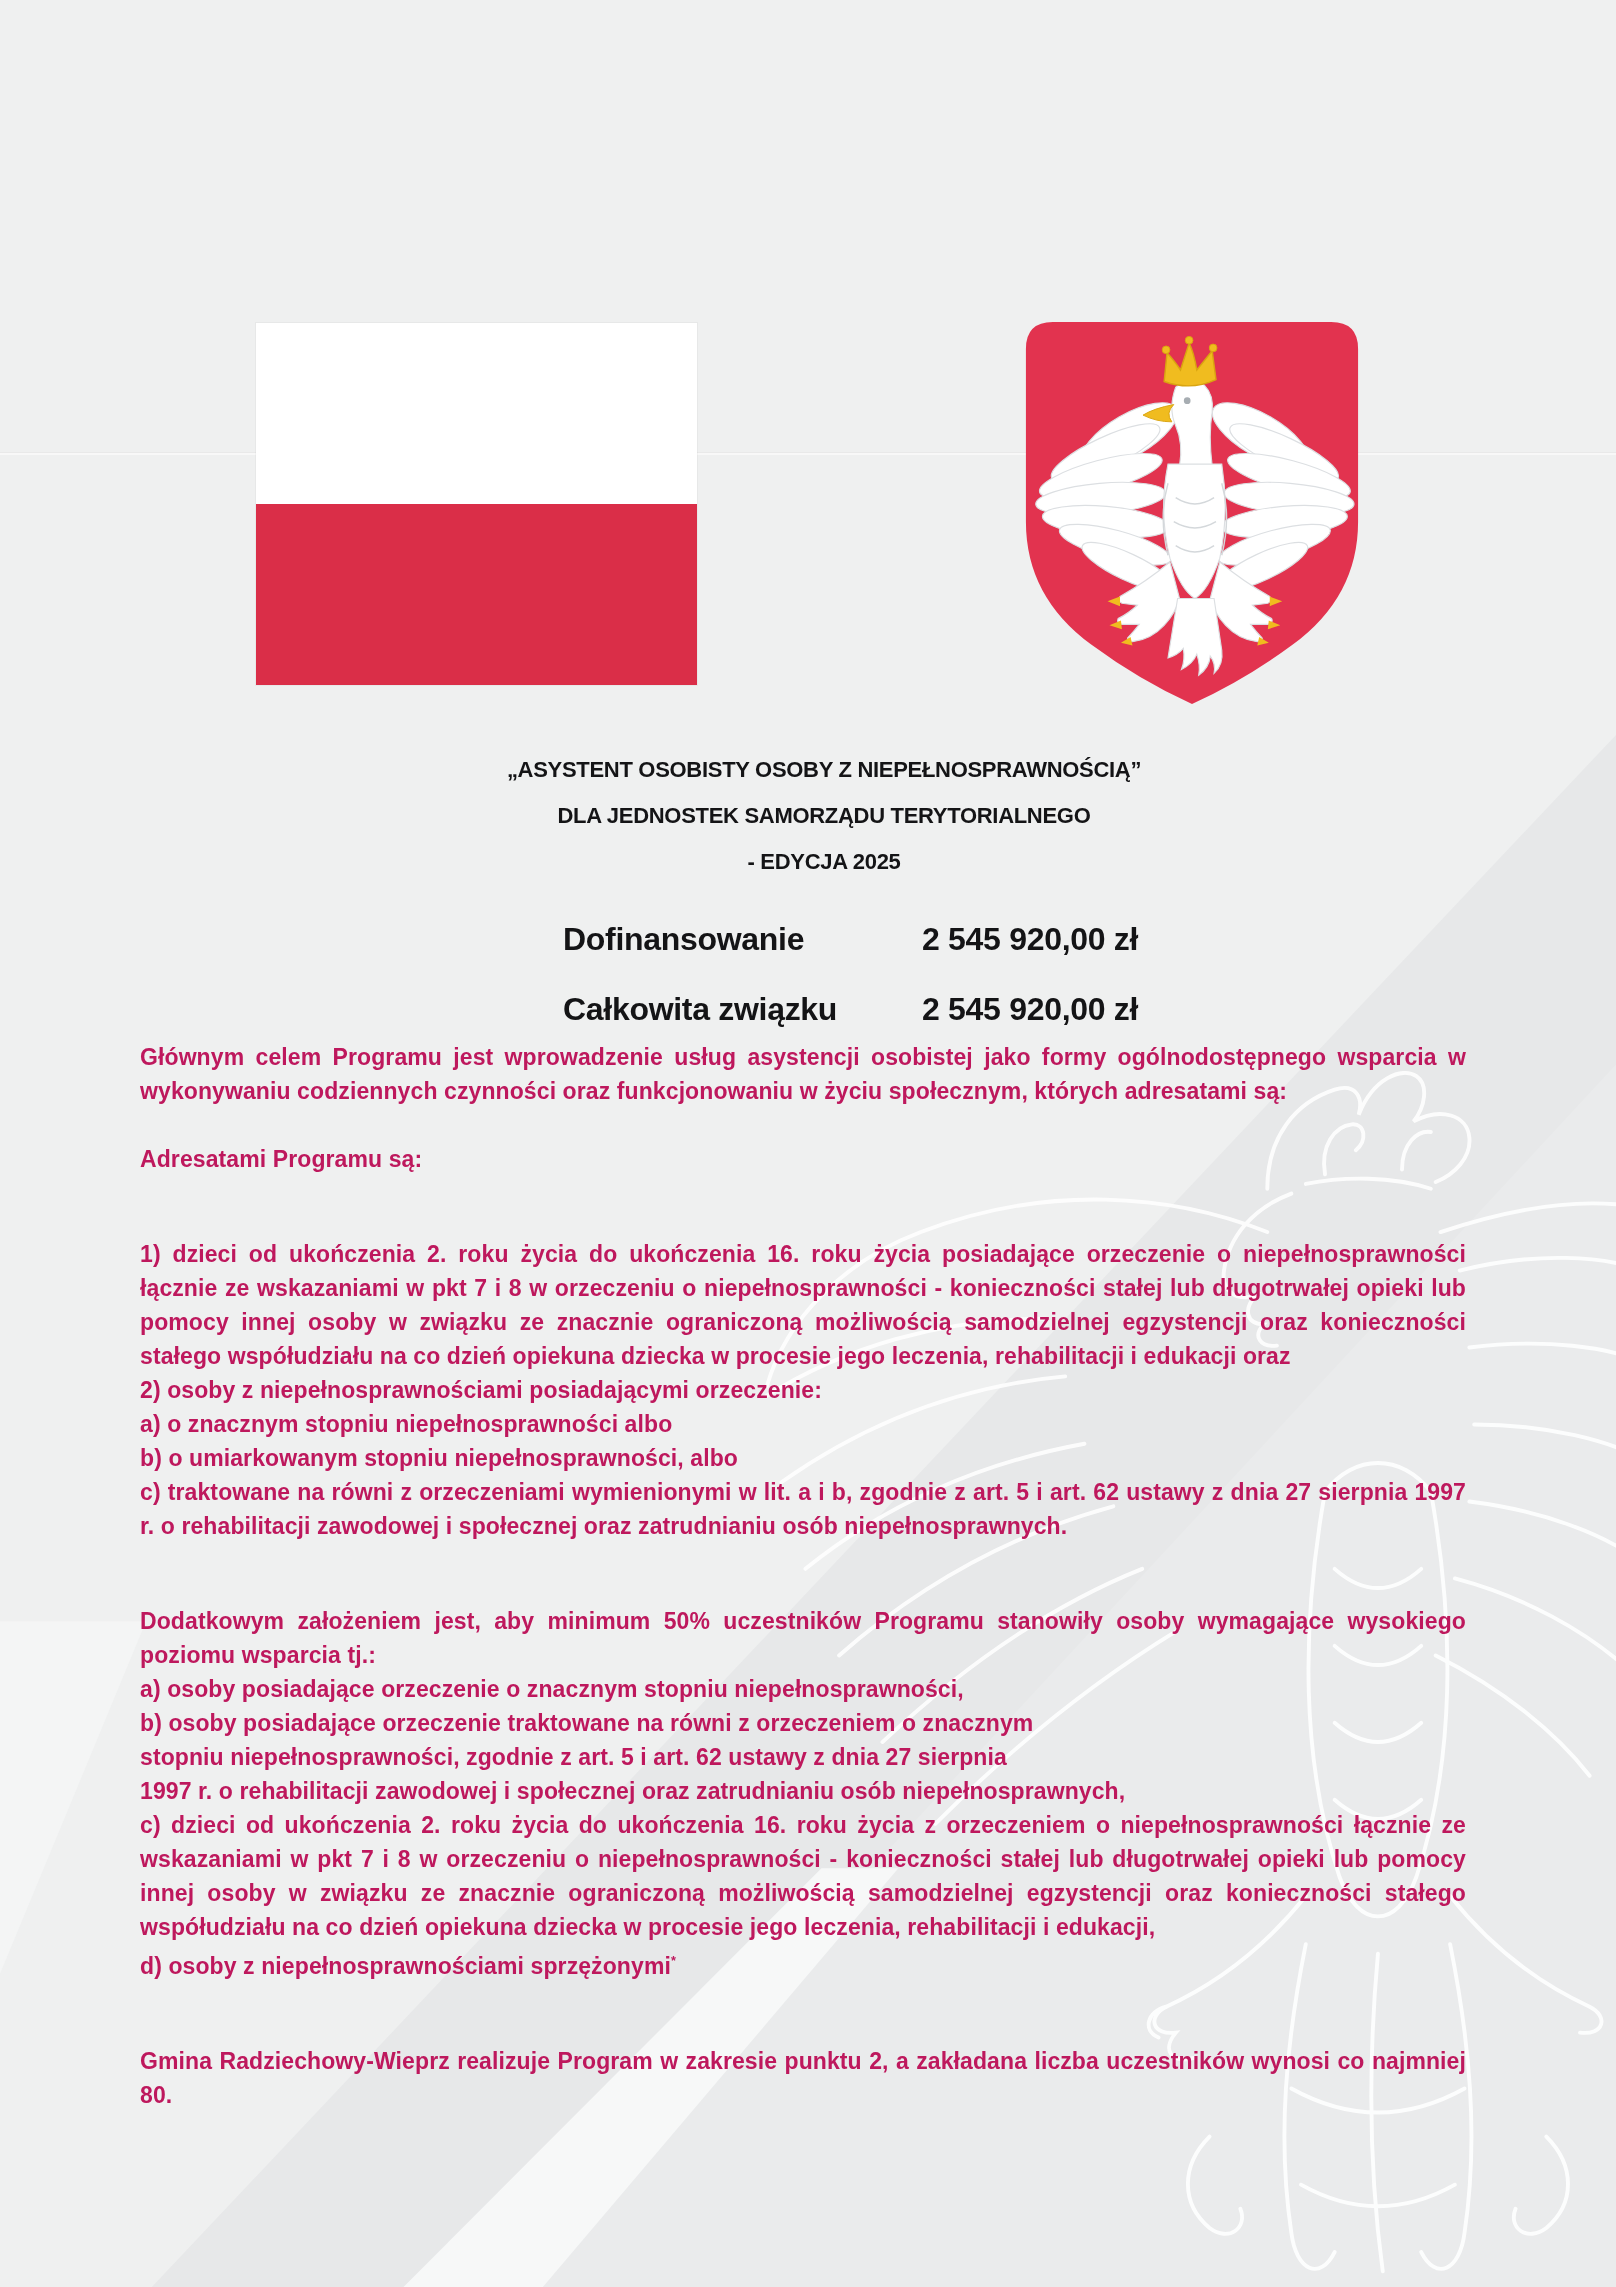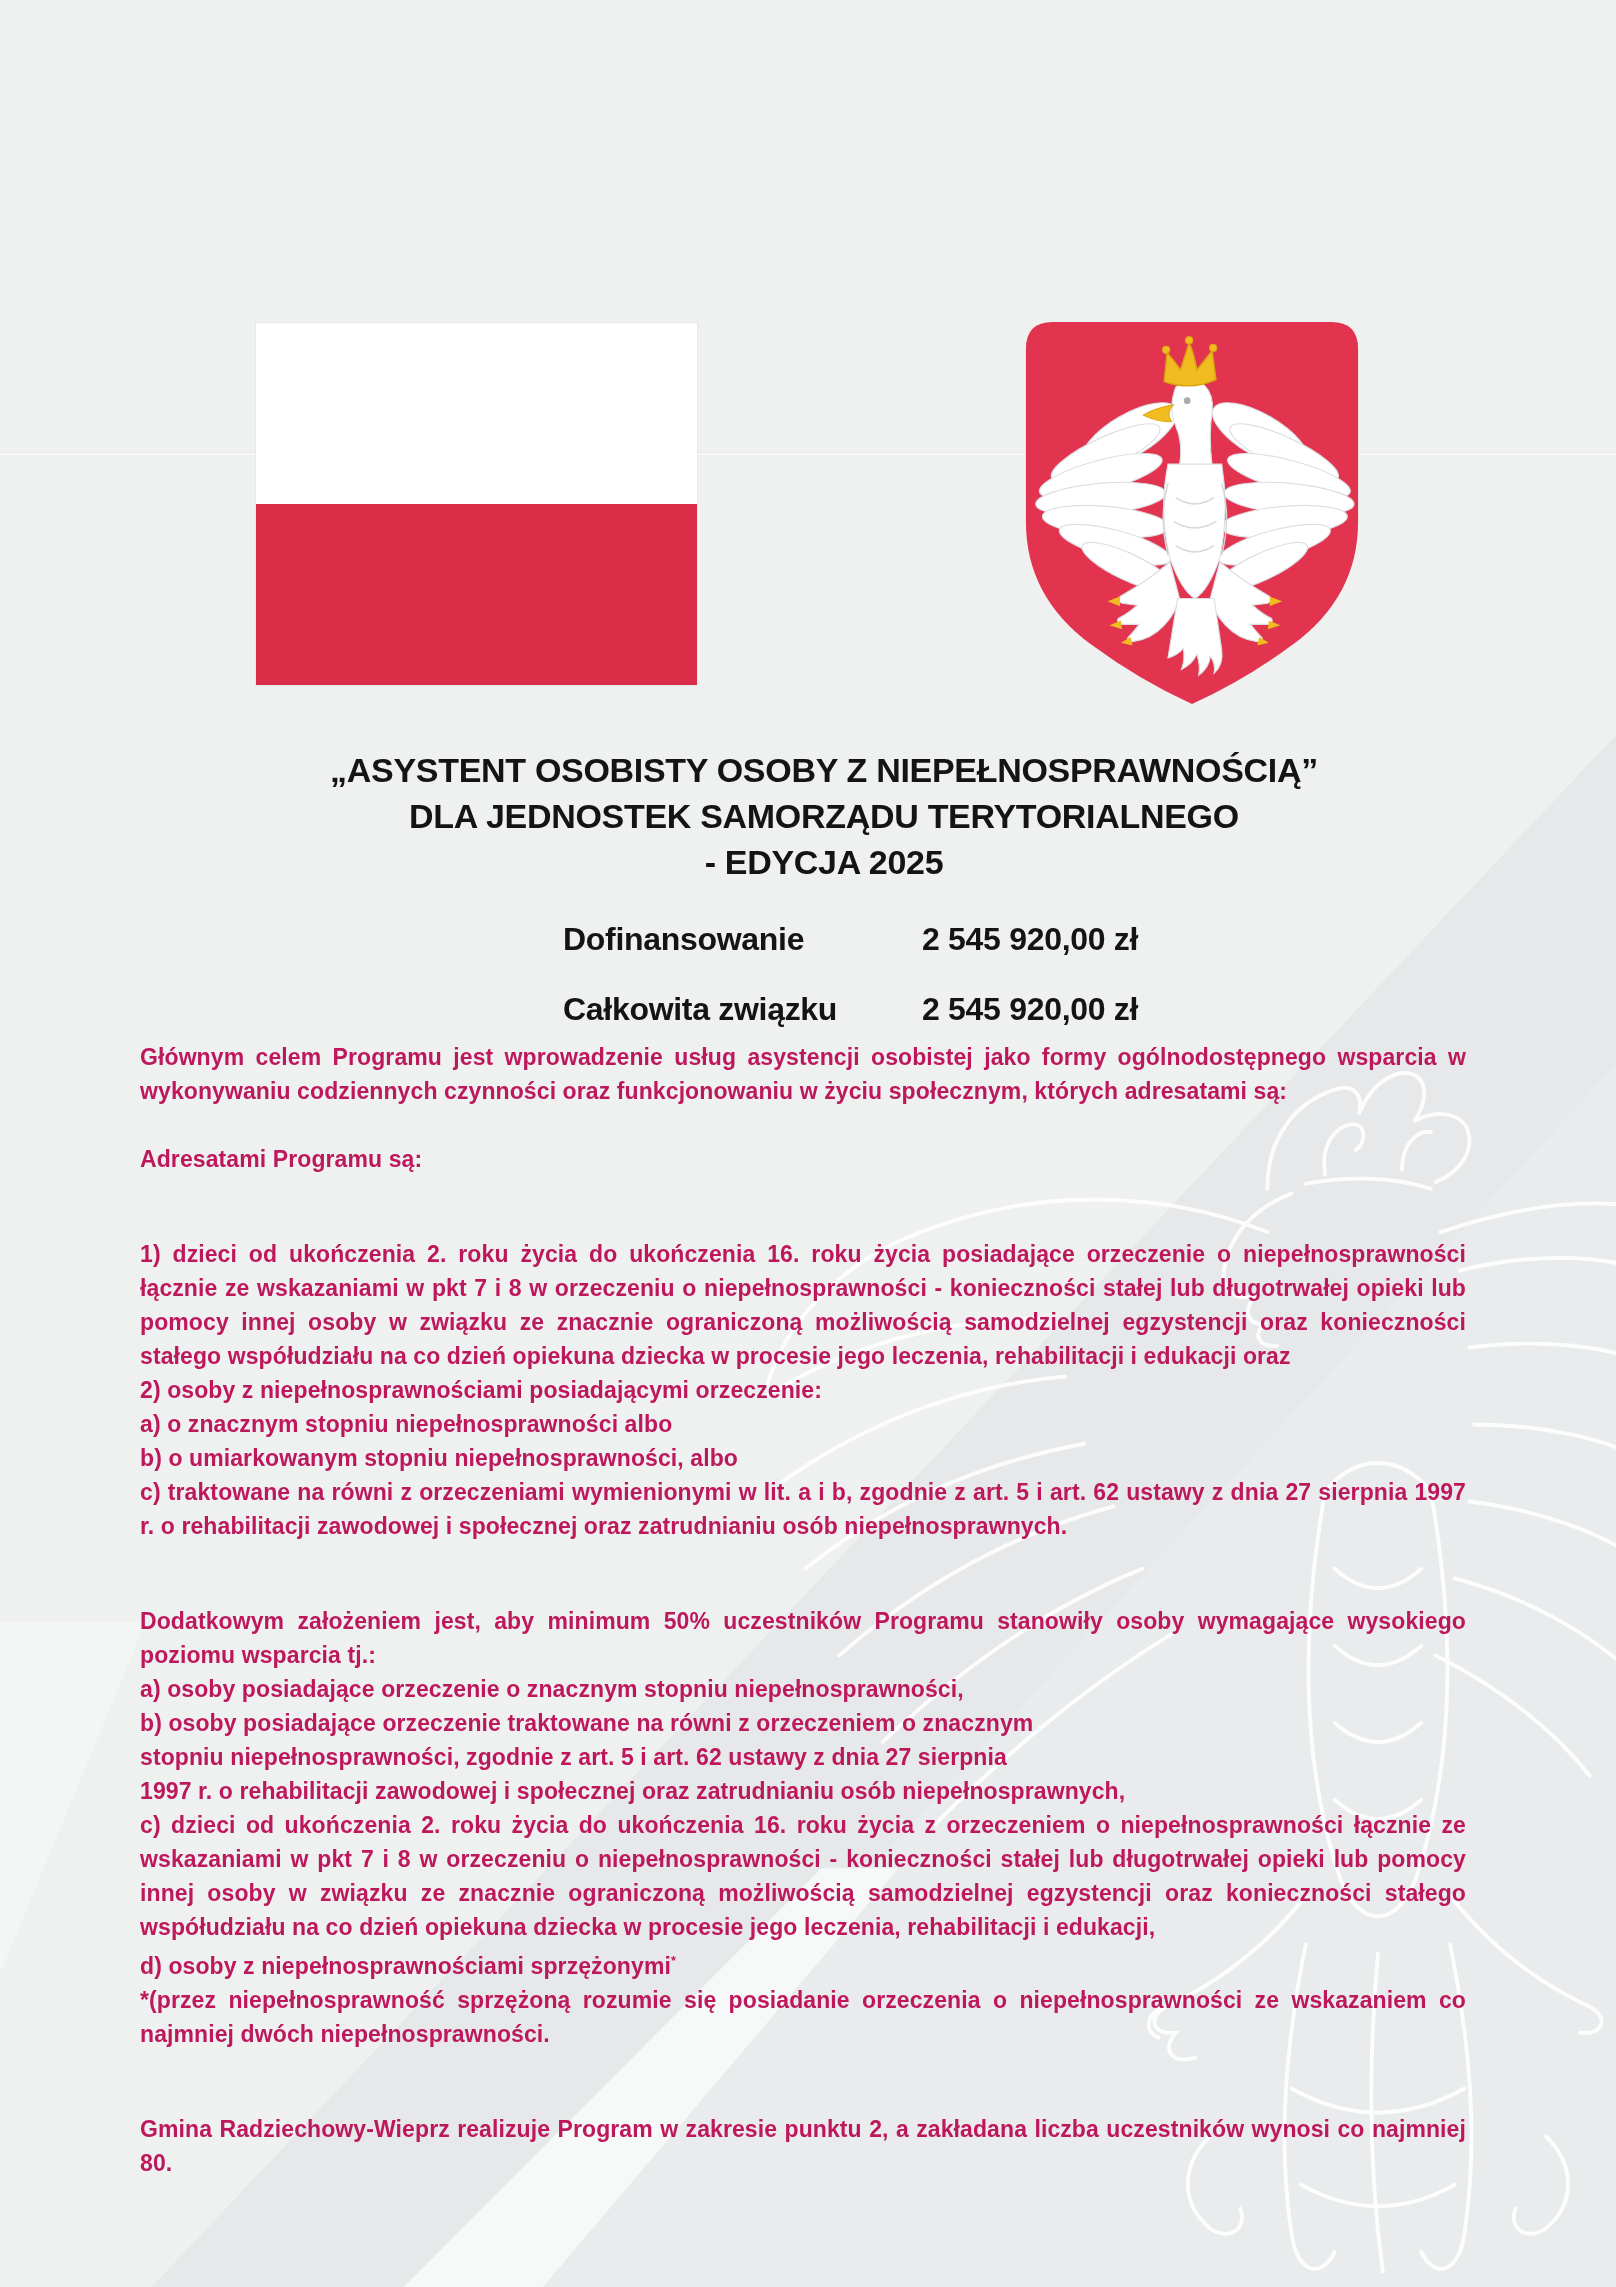--- a/index.html
+++ b/index.html
@@ -32,21 +32,21 @@
     box-shadow:0 0 0 1px rgba(0,0,0,0.03);
   }
   .flag .half{width:100%;height:50%;}
   
   .emblem{position:absolute;left:1024px;top:320px;width:336px;height:388px;}
   
   .title-block{
     position:absolute;left:0;top:747px;width:100%;
     padding-left:31px;box-sizing:border-box;
     text-align:center;
-    font-weight:700;font-size:34px;line-height:46px;
+    font-weight:700;font-size:22px;line-height:46px;
     letter-spacing:-0.3px;color:#141416;
   }
   
   .funding{
     position:absolute;left:563px;top:913px;
     display:grid;grid-template-columns:341px auto;
     column-gap:0;row-gap:0;
     font-weight:700;font-size:32px;line-height:52px;
     color:#141416;letter-spacing:-0.3px;gap:18px;
   }
@@ -200,18 +200,17 @@
     <p class="left">a) o znacznym stopniu niepełnosprawności albo</p>
     <p class="left">b) o umiarkowanym stopniu niepełnosprawności, albo</p>
     <p>c) traktowane na równi z orzeczeniami wymienionymi w lit. a i b, zgodnie z art. 5 i art. 62 ustawy z dnia 27 sierpnia 1997 r. o rehabilitacji zawodowej i społecznej oraz zatrudnianiu osób niepełnosprawnych.</p>
     <p class="mt-lg">Dodatkowym założeniem jest, aby minimum 50% uczestników Programu stanowiły osoby wymagające wysokiego poziomu wsparcia tj.:</p>
     <p class="left">a) osoby posiadające orzeczenie o znacznym stopniu niepełnosprawności,</p>
     <p class="prelines">b) osoby posiadające orzeczenie traktowane na równi z orzeczeniem o znacznym
 stopniu niepełnosprawności, zgodnie z art. 5 i art. 62 ustawy z dnia 27 sierpnia
 1997 r. o rehabilitacji zawodowej i społecznej oraz zatrudnianiu osób niepełnosprawnych,</p>
     <p>c) dzieci od ukończenia 2. roku życia do ukończenia 16. roku życia z orzeczeniem o niepełnosprawności łącznie ze wskazaniami w pkt 7 i 8 w orzeczeniu o niepełnosprawności - konieczności stałej lub długotrwałej opieki lub pomocy innej osoby w związku ze znacznie ograniczoną możliwością samodzielnej egzystencji oraz konieczności stałego współudziału na co dzień opiekuna dziecka w procesie jego leczenia, rehabilitacji i edukacji,</p>
     <p class="left"><span>d) osoby z niepełnosprawnościami sprzężonymi</span><sup>*</sup></p>
-    <p>*(przez niepełnosprawność sprzężoną rozumie się posiadanie orzeczenia o niepełnosprawności ze wskazaniem co najmniej dwóch niepełnosprawności.</p>
     <p class="mt-lg">Gmina Radziechowy-Wieprz realizuje Program w zakresie punktu 2, a zakładana liczba uczestników wynosi co najmniej 80.</p>
   </div>
 
 </div>
 
 
 </body></html>

